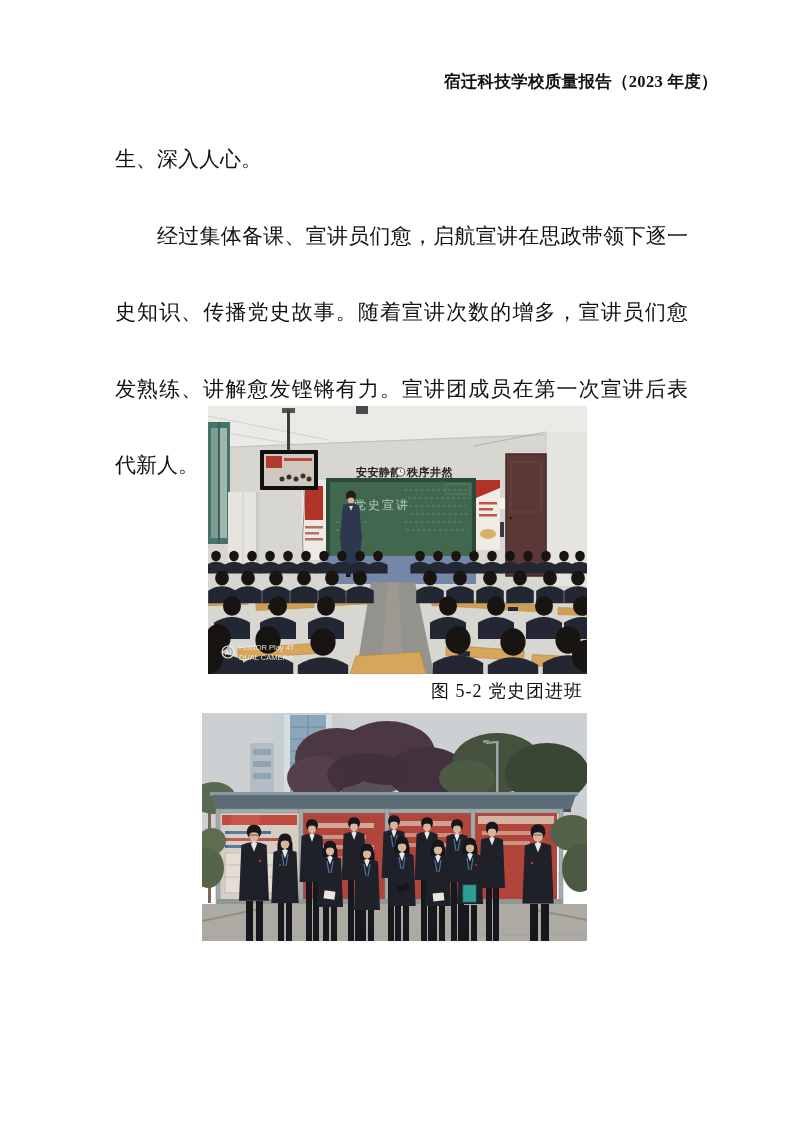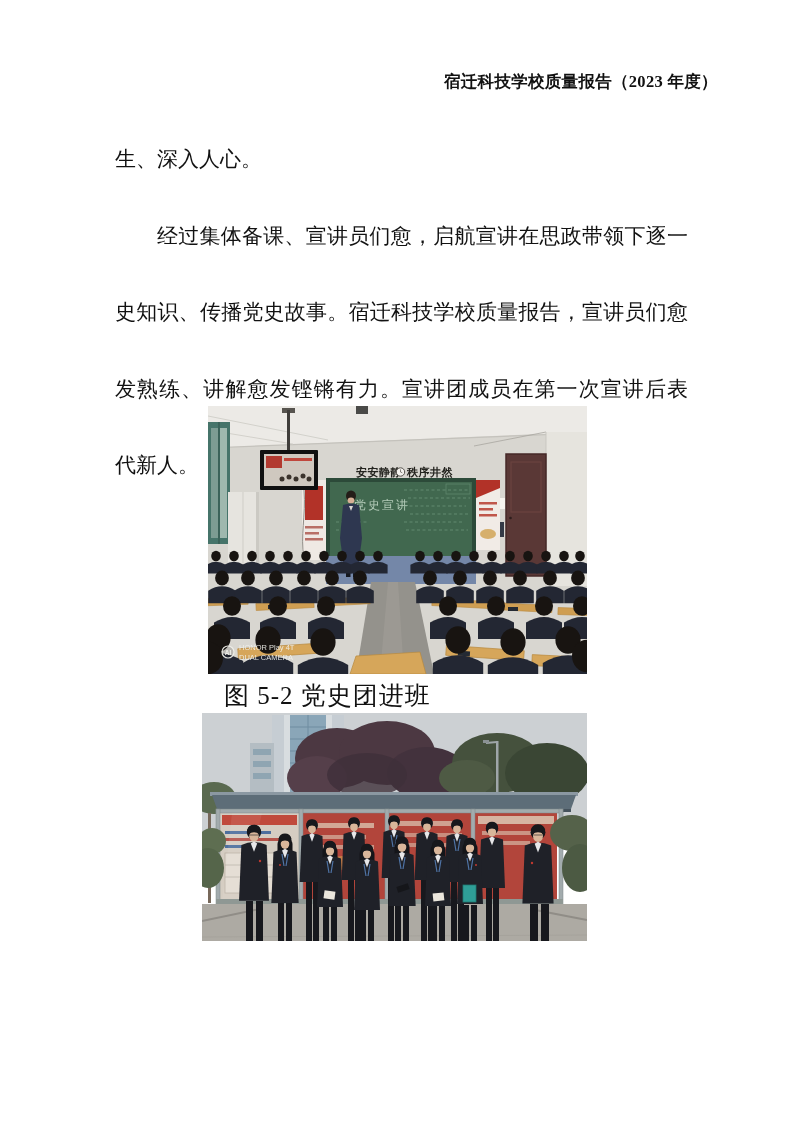--- a/index.html
+++ b/index.html
@@ -10,37 +10,37 @@
   }
   .hdr {
     position:absolute; top:71px; left:444px; font-size:16.5px; font-weight:bold;
     letter-spacing:0.3px; white-space:nowrap; color:#111;
   }
   .bodytext { position:absolute; left:115px; top:102px; width:573px; font-size:21px; line-height:38.6px; color:#121212; }
   .bl { height:38.6px; overflow:hidden;margin-top:38px; }
   .bl.j { text-align:justify; text-align-last:justify; -moz-text-align-last:justify; text-justify:inter-character; }
   .bl.ind { text-indent:42px; }
   .fig1 { position:absolute; left:208px; top:406px; width:379px; height:268px; }
-  .figcap { position:absolute; left:224px; top:679px; width:379px; text-align:left; font-size:25px; letter-spacing:1px; color:#111; }
+  .figcap { position:absolute; left:204px; top:679px; width:379px; text-align:right; font-size:18px; letter-spacing:1px; color:#111; }
   .fig2 { position:absolute; left:202px; top:713px; width:385px; height:273px; }
   .pgnum { position:absolute; top:1033px; left:0; width:794px; text-align:center; font-size:13px; color:#222;font-style:italic; }
   svg { display:block; }
   svg text { font-family:"Liberation Sans","DejaVu Sans",sans-serif; }
 </style>
 </head>
 <body>
 
 <div class="page">
 
   <div class="hdr">宿迁科技学校质量报告（2023 年度）</div>
 
   <div class="bodytext">
     <div class="bl">生、深入人心。</div>
     <div class="bl j ind">经过集体备课、宣讲员们愈，启航宣讲在思政带领下逐一</div>
-    <div class="bl j">史知识、传播党史故事。宿迁科技学校质量报告，宣讲员们愈</div>
+    <div class="bl j">史知识、传播党史故事。随着宣讲次数的增多，宣讲员们愈</div>
     <div class="bl j">发熟练、讲解愈发铿锵有力。宣讲团成员在第一次宣讲后表</div>
     <div class="bl">代新人。</div>
   </div>
 
   <div class="fig1">
     <svg width="379" height="268" viewBox="0 0 379 268">
       <defs>
         <g id="p1-stu">
           <ellipse cx="0" cy="0" rx="6" ry="6.5" fill="#181411"></ellipse>
           <path d="M-12,11 Q0,3.5 12,11 L12,22 L-12,22 Z" fill="#232733"></path>

